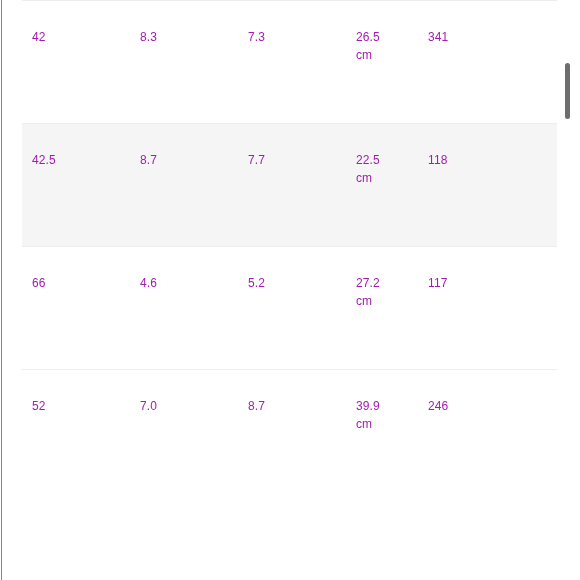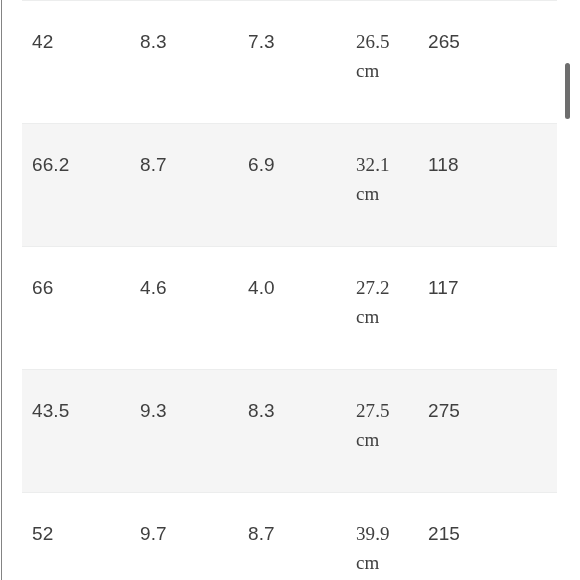--- a/index.html
+++ b/index.html
@@ -42,23 +42,23 @@
     width: 535px;
     border-collapse: collapse;
     table-layout: fixed;
   }
   .size-table tr {
     height: 123px;
   }
   .size-table td {
     padding: 0;
     vertical-align: top;
-    font-size: 19px;
+    font-size: 12px;
     line-height: 1.5;
-    color: #404040;
+    color: #a21caf;
     letter-spacing: .1px;
     border-top: 1px solid #eceded;
   }
   .size-table tr.shaded td {
     background: #f5f5f5;
   }
 
   .cell-pad {
     padding: 27px 0 0 10px;
   }
@@ -69,21 +69,20 @@
   col.col-2 { width: 108px; }
   col.col-3 { width: 108px; }
   col.col-4 { width: 72px;  }
   col.col-5 { width: 139px; }
 
   
   .value-wrap {
     display: block;
     max-width: 40px;
     word-spacing: 200px;
-    font-family: Liberation Serif, serif;
   }
 
   
   .scrollbar-track {
     position: absolute;
     right: 4px;
     top: 0;
     width: 8px;
     height: 580px;
     background: transparent;
@@ -124,101 +123,82 @@
           </td>
         <td>
             <div class="cell-pad">7.3</div>
           </td>
         <td>
             <div class="cell-pad">
               <span class="value-wrap">26.5 cm</span>
             </div>
           </td>
         <td>
-            <div class="cell-pad">265</div>
+            <div class="cell-pad">341</div>
           </td>
       </tr>
 
       <tr class="shaded">
         <td>
-            <div class="cell-pad c1">66.2</div>
+            <div class="cell-pad c1">42.5</div>
           </td>
         <td>
             <div class="cell-pad">8.7</div>
           </td>
         <td>
-            <div class="cell-pad">6.9</div>
-          </td>
-        <td>
-            <div class="cell-pad">
-              <span class="value-wrap">32.1 cm</span>
+            <div class="cell-pad">7.7</div>
+          </td>
+        <td>
+            <div class="cell-pad">
+              <span class="value-wrap">22.5 cm</span>
             </div>
           </td>
         <td>
             <div class="cell-pad">118</div>
           </td>
       </tr>
 
       <tr>
         <td>
             <div class="cell-pad c1">66</div>
           </td>
         <td>
             <div class="cell-pad">4.6</div>
           </td>
         <td>
-            <div class="cell-pad">4.0</div>
+            <div class="cell-pad">5.2</div>
           </td>
         <td>
             <div class="cell-pad">
               <span class="value-wrap">27.2 cm</span>
             </div>
           </td>
         <td>
             <div class="cell-pad">117</div>
           </td>
       </tr>
 
-      <tr class="shaded">
-        <td>
-            <div class="cell-pad c1">43.5</div>
-          </td>
-        <td>
-            <div class="cell-pad">9.3</div>
-          </td>
-        <td>
-            <div class="cell-pad">8.3</div>
-          </td>
-        <td>
-            <div class="cell-pad">
-              <span class="value-wrap">27.5 cm</span>
-            </div>
-          </td>
-        <td>
-            <div class="cell-pad">275</div>
-          </td>
-      </tr>
 
       <tr>
         <td>
             <div class="cell-pad c1">52</div>
           </td>
         <td>
-            <div class="cell-pad">9.7</div>
+            <div class="cell-pad">7.0</div>
           </td>
         <td>
             <div class="cell-pad">8.7</div>
           </td>
         <td>
             <div class="cell-pad">
               <span class="value-wrap">39.9 cm</span>
             </div>
           </td>
         <td>
-            <div class="cell-pad">215</div>
+            <div class="cell-pad">246</div>
           </td>
       </tr>
 
     </tbody>
   </table>
 
   <div class="scrollbar-track">
     <div class="scrollbar-thumb"></div>
   </div>
 

